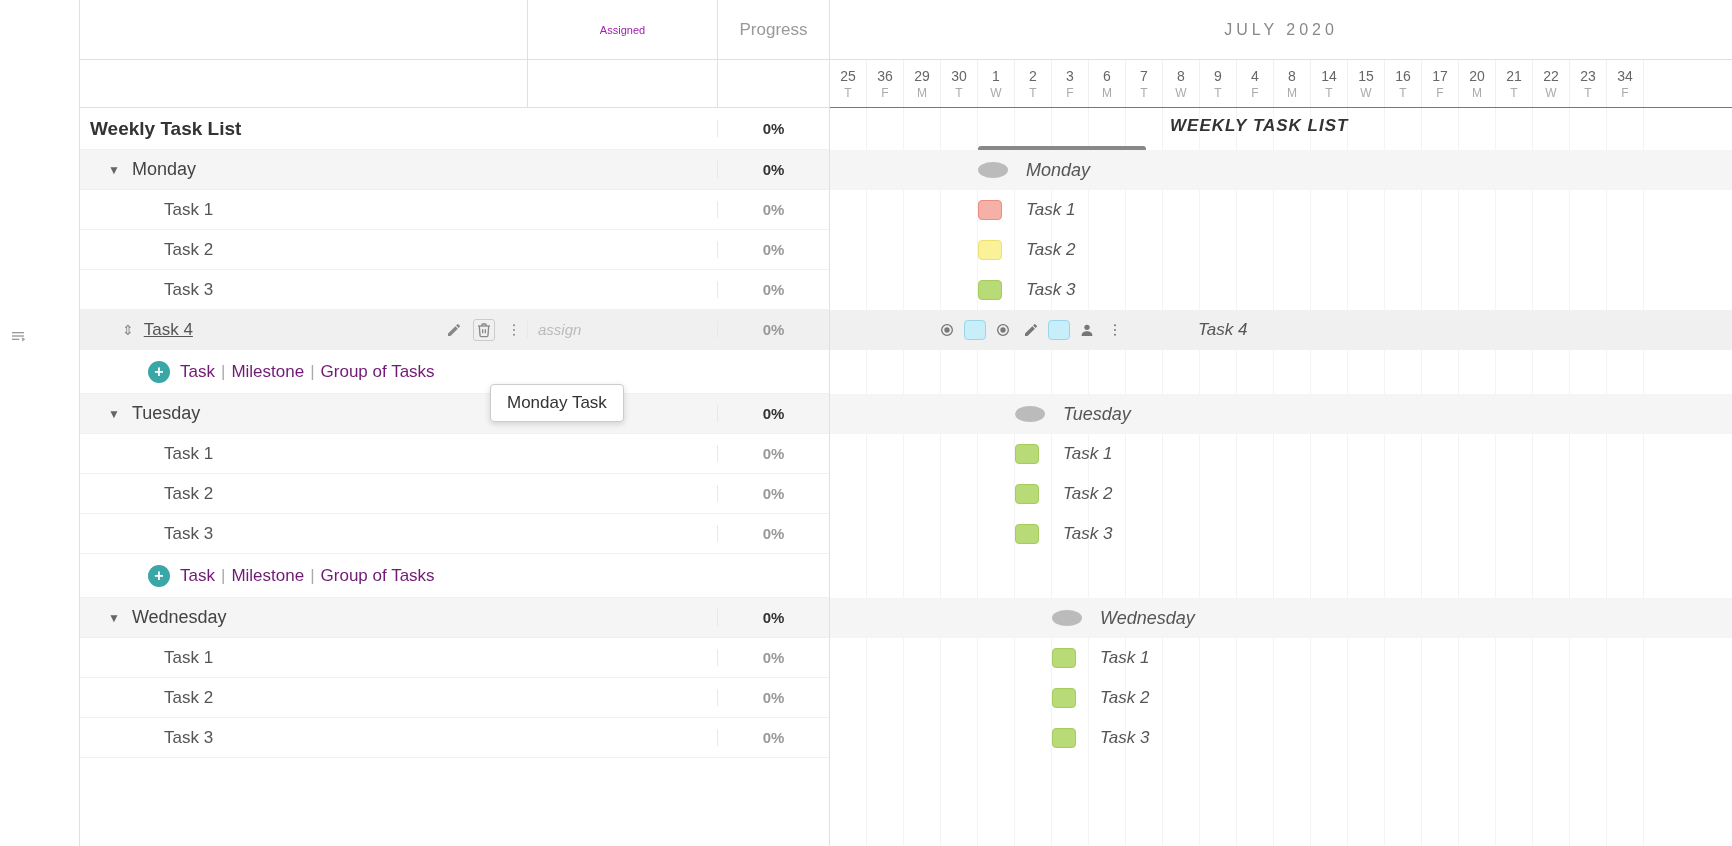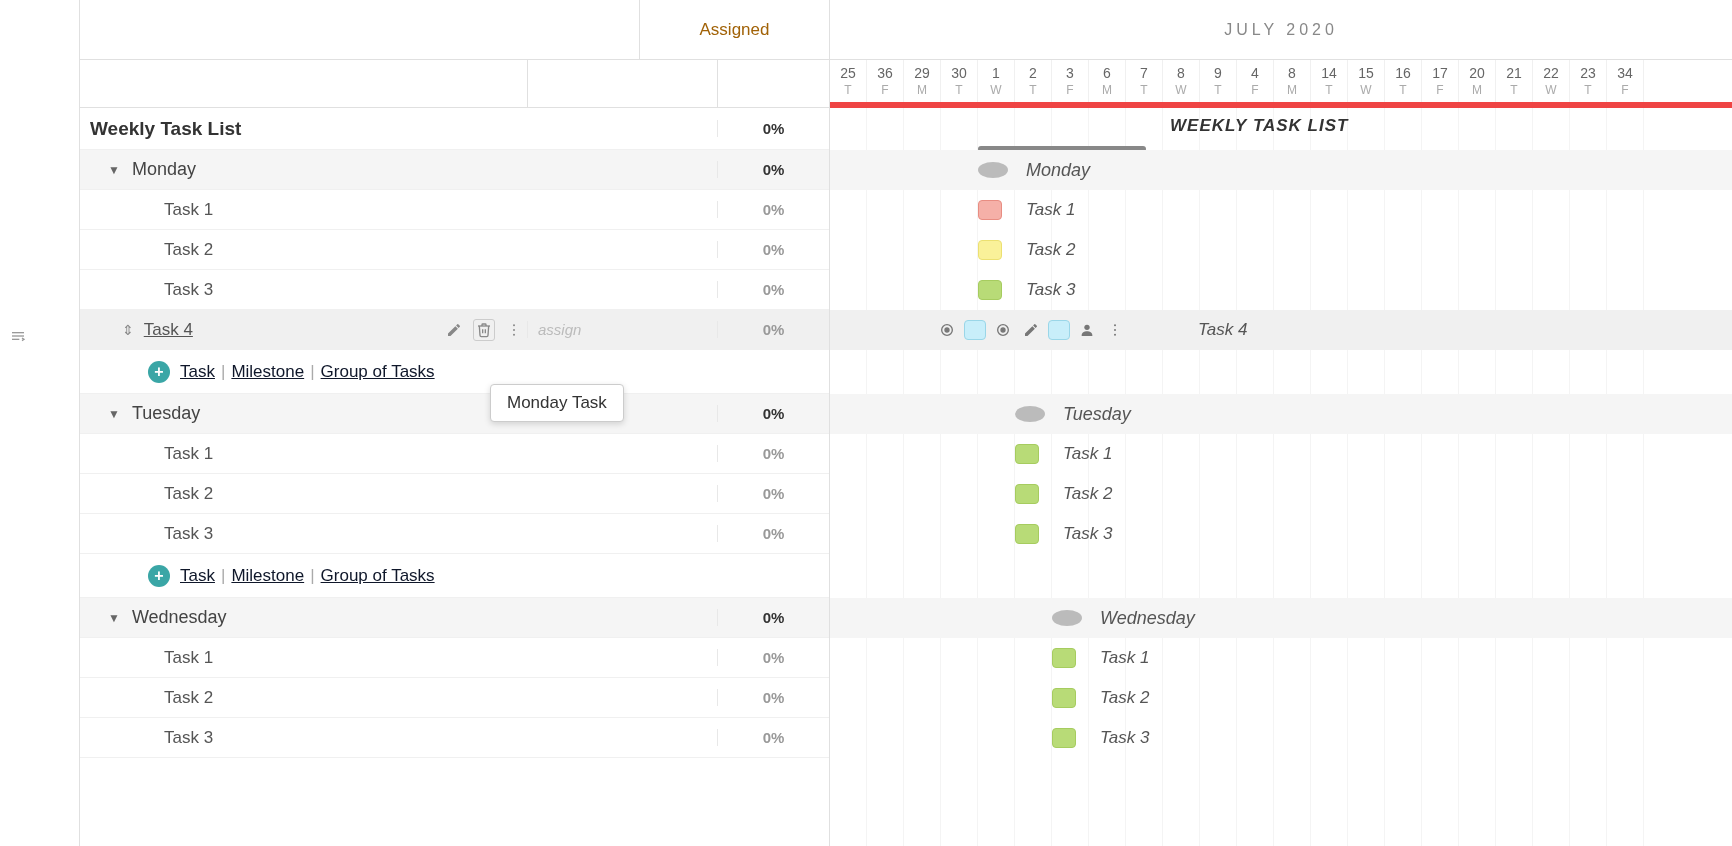--- a/index.html
+++ b/index.html
@@ -3,21 +3,21 @@
 <meta charset="utf-8">
 <style>
 * { box-sizing: border-box; margin: 0; padding: 0; }
 body { font-family: -apple-system, BlinkMacSystemFont, "Segoe UI", Arial, sans-serif; font-size: 15px; color: #333; overflow: hidden; background: #fff; }
 .container { display: flex; height: 846px; width: 1732px; }
 .left-gutter { width: 80px; border-right: 1px solid #e0e0e0; position: relative; }
 .left-gutter .settings-icon { position: absolute; top: 328px; left: 10px; color: #999; font-size: 18px; }
 .task-panel { width: 750px; border-right: 1px solid #e0e0e0; display: flex; flex-direction: column; }
 .header-row { display: flex; height: 60px; border-bottom: 1px solid #e0e0e0; }
 .header-task-name { flex: 1; }
-.header-assigned { width: 190px; border-left: 1px solid #e0e0e0; display: flex; align-items: center; justify-content: center; color: #a16207; font-size: 17px; }
+.header-assigned { width: 190px; border-left: 1px solid #e0e0e0; display: flex; align-items: center; justify-content: center; color: #a21caf; font-size: 11px; }
 .header-progress { width: 112px; border-left: 1px solid #e0e0e0; display: flex; align-items: center; justify-content: center; color: #999; font-size: 17px; }
 .subheader-row { height: 48px; border-bottom: 1px solid #e0e0e0; display: flex; }
 .subheader-task { flex: 1; }
 .subheader-assigned { width: 190px; border-left: 1px solid #e0e0e0; }
 .subheader-progress { width: 112px; border-left: 1px solid #e0e0e0; }
 .rows { flex: 1; overflow: hidden; }
 .row { display: flex; height: 40px; align-items: center; border-bottom: 1px solid #f0f0f0; position: relative; }
 .row.title-row { height: 42px; }
 .row.group-row { background: #f5f5f5; }
 .row.task-row { background: #fff; }
@@ -29,26 +29,26 @@
 .title-text { font-weight: 600; font-size: 19px; color: #333; padding-left: 0; }
 .group-chevron { margin-right: 12px; color: #666; font-size: 12px; margin-left: 18px; }
 .group-text { font-weight: 500; font-size: 18px; color: #444; }
 .task-text { font-size: 17px; color: #555; padding-left: 74px; }
 .task-text.underlined { text-decoration: underline; }
 .drag-handle { margin-left: 32px; margin-right: 10px; color: #888; font-size: 14px; }
 .row-actions { position: absolute; right: 304px; display: flex; gap: 8px; align-items: center; }
 .icon-btn { width: 22px; height: 22px; display: flex; align-items: center; justify-content: center; cursor: pointer; color: #888; }
 .add-links { display: flex; align-items: center; gap: 6px; padding-left: 58px; font-size: 17px; }
 .add-plus { width: 22px; height: 22px; border-radius: 50%; background: #3aa6a6; color: #fff; display: flex; align-items: center; justify-content: center; font-size: 16px; font-weight: bold; margin-right: 4px; }
-.add-link { color: #0f172a; text-decoration: underline; cursor: pointer; }
+.add-link { color: #701a75; cursor: pointer; }
 .add-sep { color: #aaa; }
 .menu-popup { position: absolute; top: 384px; left: 490px; background: #fff; border: 1px solid #ccc; border-radius: 4px; box-shadow: 0 2px 6px rgba(0,0,0,0.15); padding: 8px 16px; z-index: 100; font-size: 17px; color: #333; }
 .gantt-panel { flex: 1; position: relative; overflow: hidden; }
 .gantt-month-header { height: 60px; border-bottom: 1px solid #e0e0e0; display: flex; align-items: center; justify-content: center; color: #888; letter-spacing: 4px; font-size: 16px; }
-.gantt-day-header { height: 48px; border-bottom: 6px solid #ef4444; display: flex; }
+.gantt-day-header { height: 48px; border-bottom: 1px solid #ef4444; display: flex; }
 .day-col { width: 37px; text-align: center; border-right: 1px solid #f0f0f0; display: flex; flex-direction: column; justify-content: center; }
 .day-num { font-size: 14px; color: #666; font-weight: 500; }
 .day-letter { font-size: 12px; color: #aaa; margin-top: 2px; }
 .gantt-body { position: relative; }
 .gantt-grid { position: absolute; top: 0; left: 0; right: 0; bottom: 0; display: flex; }
 .gantt-grid .grid-col { width: 37px; border-right: 1px solid #f4f4f4; height: 740px; }
 .gantt-row { height: 40px; position: relative; display: flex; align-items: center; }
 .gantt-row.title-row { height: 42px; }
 .gantt-row.add-row { height: 44px; }
 .gantt-title-label { position: absolute; font-style: italic; font-weight: 700; letter-spacing: 1px; font-size: 17px; color: #333; }
@@ -78,20 +78,21 @@
           <line x1="3" y1="17" x2="14" y2="17"></line>
           <polyline points="18,15 21,17 18,19"></polyline>
         </svg>
     </div>
   </div>
 
   <div class="task-panel">
     <div class="header-row">
       <div class="header-task-name"></div>
       <div class="header-assigned">Assigned</div>
+      <div class="header-progress">Progress</div>
     </div>
     <div class="subheader-row">
       <div class="subheader-task"></div>
         <div class="subheader-assigned"></div>
         <div class="subheader-progress"></div>
     </div>
     <div class="rows" id="task-rows">
         <div class="row task-row title-row">
           <div class="task-name-cell">
             <span class="title-text">Weekly Task List</span>

